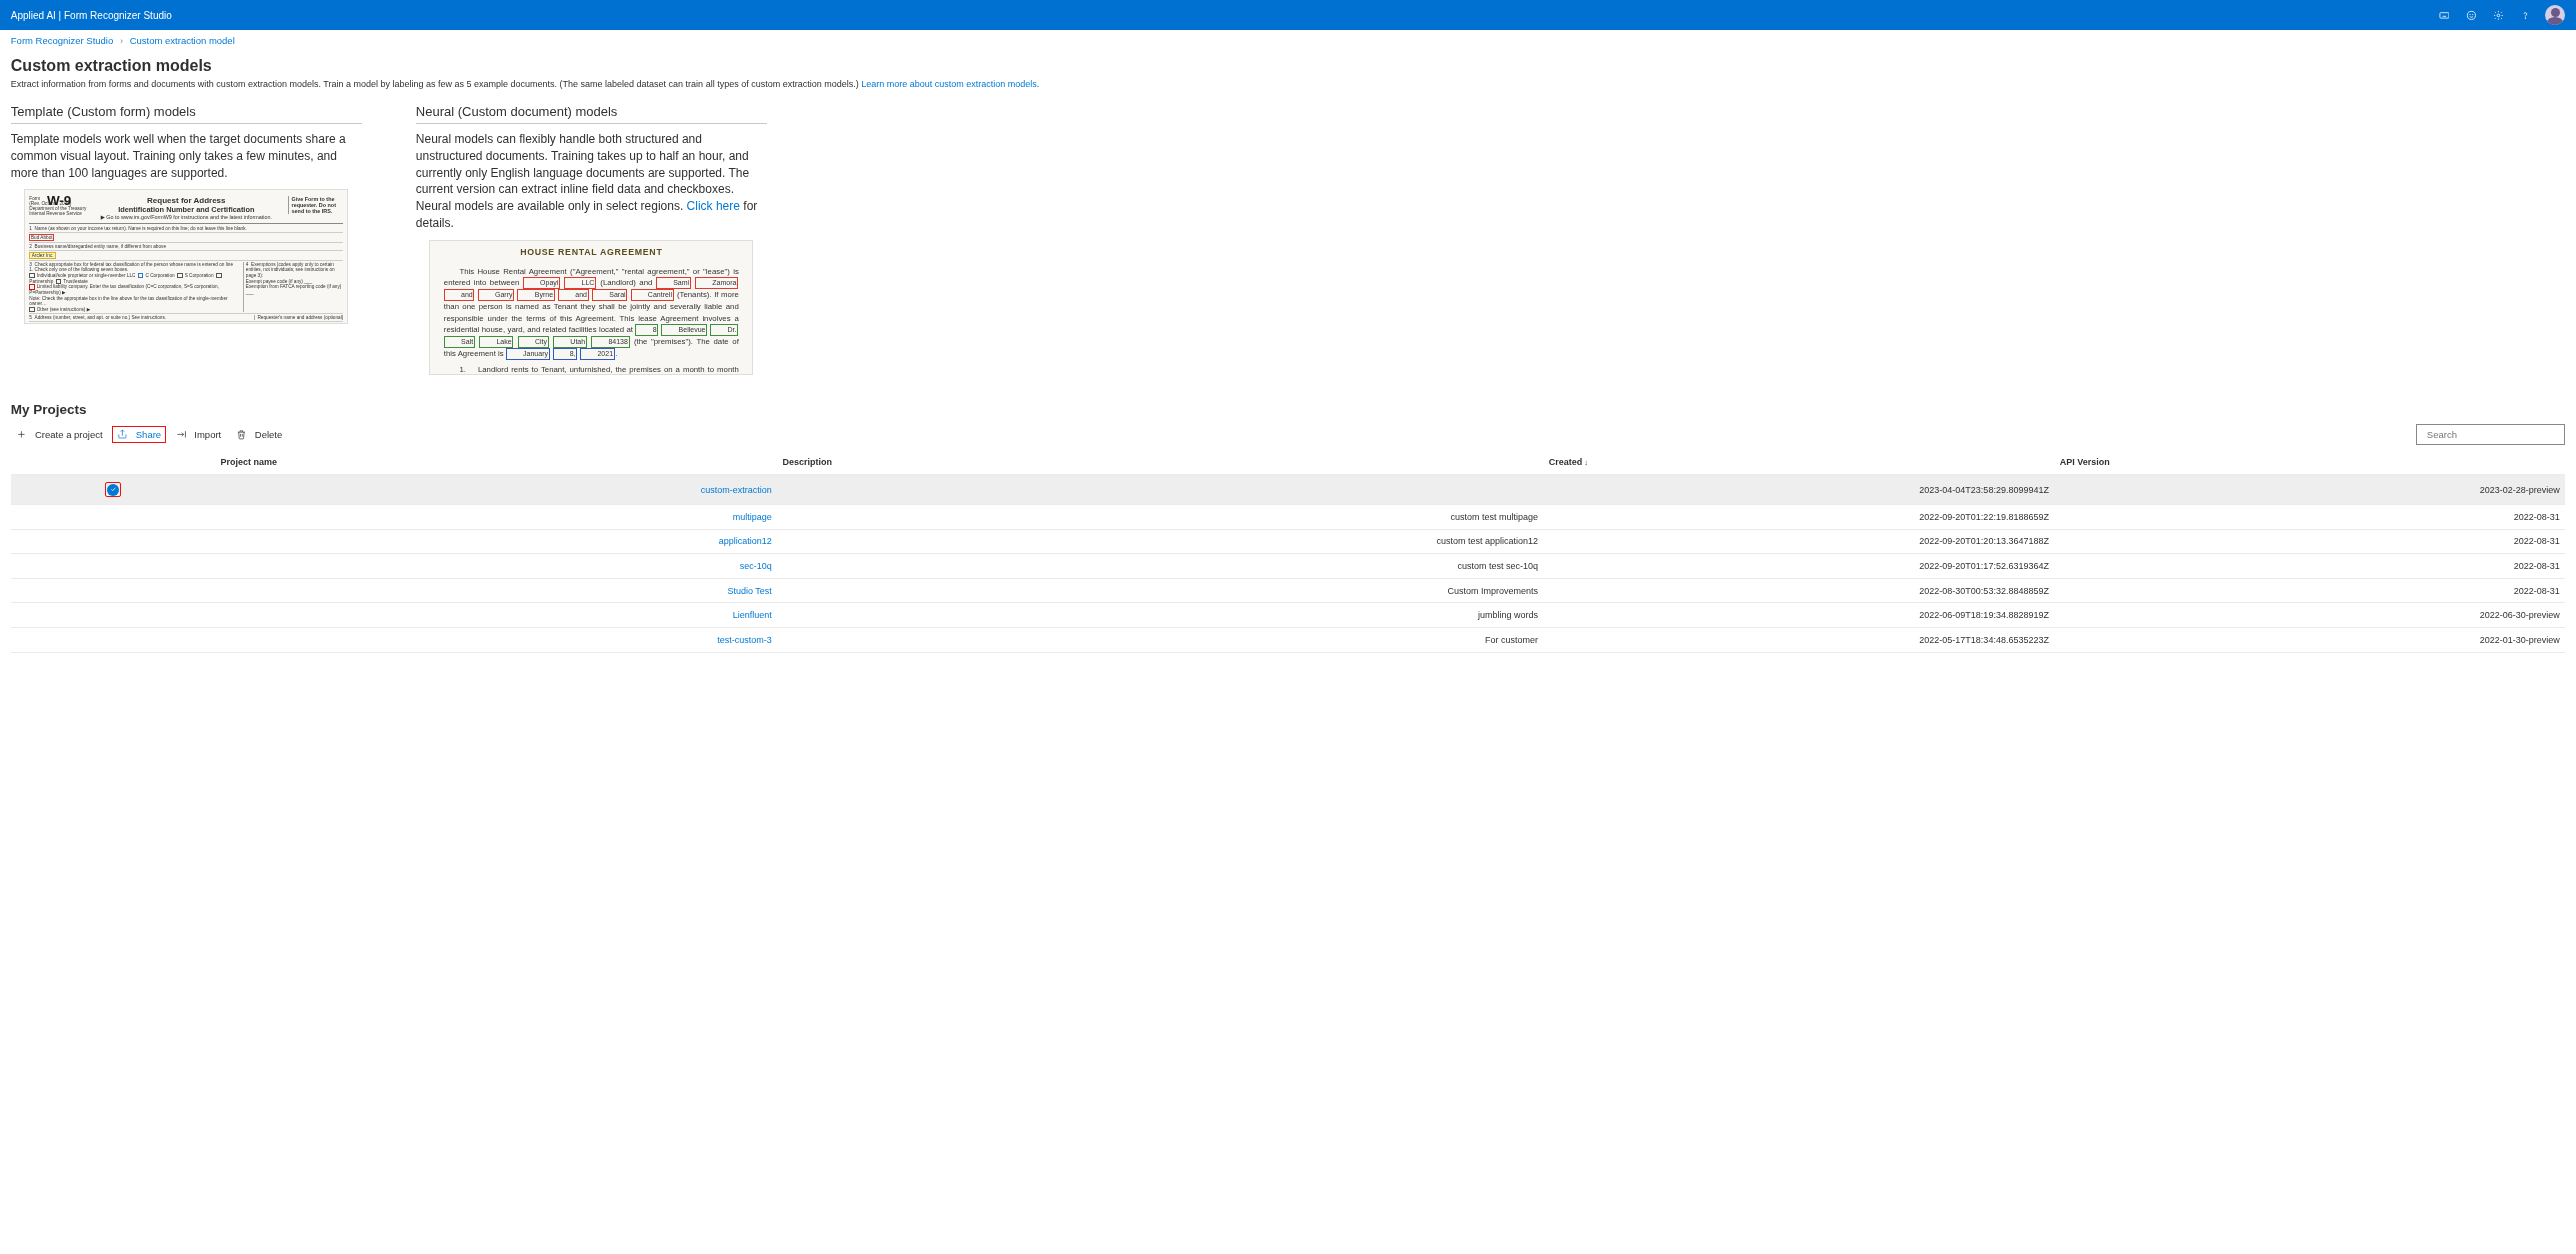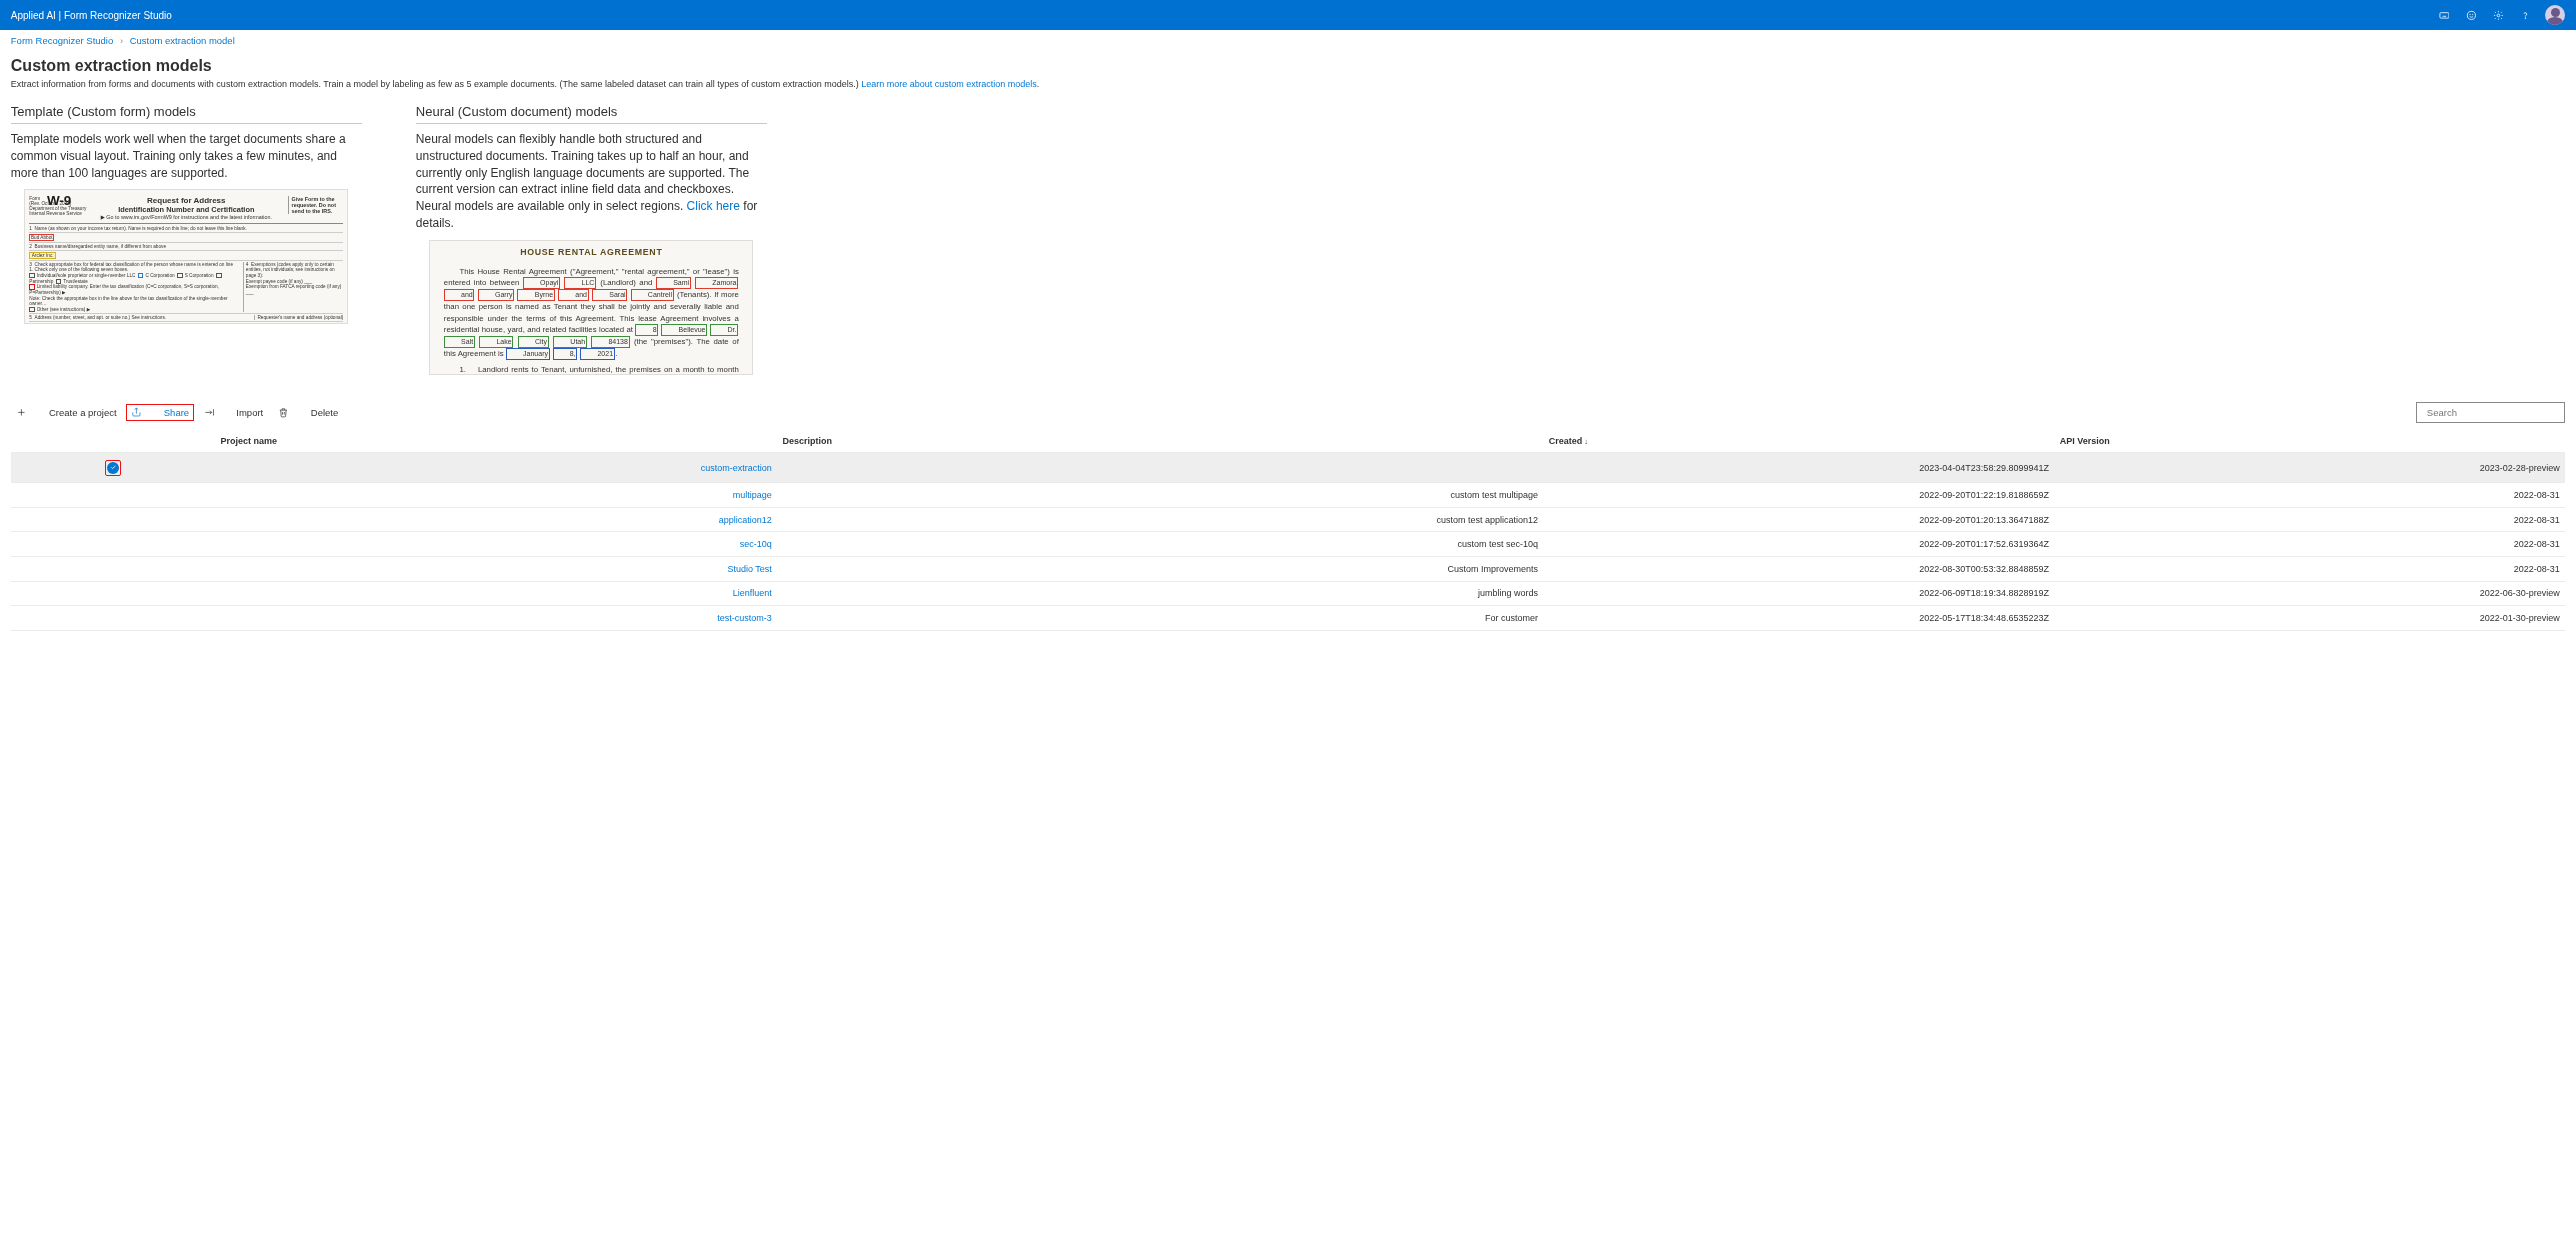--- a/index.html
+++ b/index.html
@@ -48,21 +48,21 @@
   .hl-b { border: 1px solid #2b5cc4; padding: 0 0.7px; display:inline-block; margin-right:0.7px;}
   .cb { display:inline-block; width:5.4px; height:5.4px; border:0.7px solid #555; margin-right:2px; vertical-align:middle;}
 
   .doc-neural { font-family: "Times New Roman", serif; padding: 5.4px 13.5px; font-size: 7.8px; line-height: 1.45; color: #333; text-align: justify; }
   .doc-neural-title { text-align:center; font-size: 8.8px; font-weight: bold; letter-spacing: 0.7px; color: #5a4a1c; margin-bottom: 6.8px; }
   .doc-neural .hl-r, .doc-neural .hl-g, .doc-neural .hl-b { font-size: 7px; }
 
   
   h2.projects-title { font-size: 13.5px; font-weight: 600; margin-bottom: 6.8px; }
   .toolbar { display: flex; align-items: center; gap: 4px; margin-bottom: 5.4px; }
-  .tool-btn { display: flex; align-items: flex-start; gap: 22px; padding: 3.4px 5.4px; font-size: 9.5px; color: #323130; cursor: pointer; border: none; background: transparent; }
+  .tool-btn { display: flex; align-items: flex-start; gap: 8px; padding: 3.4px 5.4px; font-size: 9.5px; color: #323130; cursor: pointer; border: none; background: transparent; }
   .tool-btn.highlighted { border: 1.4px solid #e11; padding: 2px 4px; color: #0078d4; }
   .tool-btn.highlighted svg { stroke: #0078d4; }
   .toolbar-spacer { flex: 1; }
   .search-box { display: flex; align-items: center; border: 0.7px solid #8a8886; height: 21.6px; width: 149px; padding: 0 5.4px; gap: 4px; }
   .search-box svg { color: #0078d4; }
   .search-box input { border: none; outline: none; font-size: 9.5px; flex: 1; }
 
   
   .proj-table { width: 100%; border-collapse: collapse; }
   .proj-table th { text-align: left; font-weight: 600; font-size: 9px; padding: 6.8px 5.4px; border-bottom: 0.7px solid #edebe9; }
@@ -194,20 +194,21 @@
           <span class="hl-b">January</span> <span class="hl-b">8,</span> <span class="hl-b">2021</span>.
         </p>
         <p style="text-indent:2em; margin-top:4px;">1.&nbsp;&nbsp;&nbsp;&nbsp;Landlord rents to Tenant, unfurnished, the premises on a month to month basis, terminable by either party at the end of any calendar month on at least 30 days notice to the other party. Tenant shall be entitled to possession of the premises and rent shall commence on
             .
           Tenant shall not assign, sublease, or allow anyone other than persons permitted under this
         </p>
       </div>
     </div>
   </div>
 
+  <h2 class="projects-title">My Projects</h2>
 
   <div class="toolbar">
     <button class="tool-btn">
       <svg viewBox="0 0 24 24" fill="none" stroke="#323130" stroke-width="1.6">
           <path d="M12 5v14M5 12h14"></path>
         </svg>
       <span>Create a project</span>
     </button>
     <button class="tool-btn highlighted">
       <svg viewBox="0 0 24 24" fill="none" stroke="#0078d4" stroke-width="1.6">

